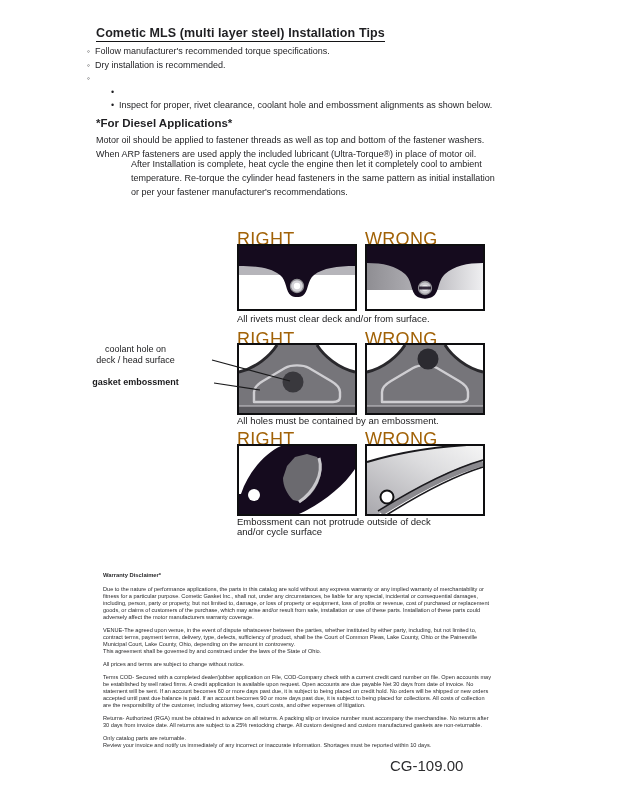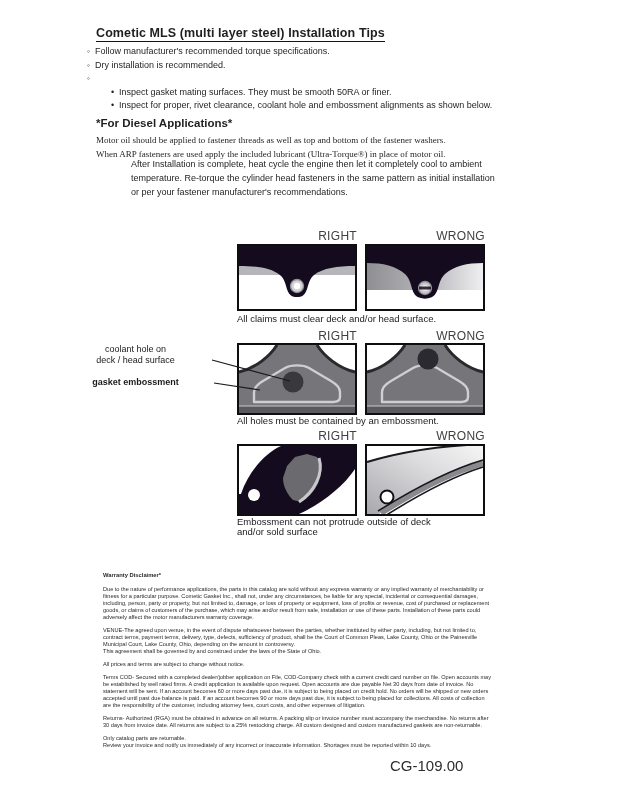--- a/index.html
+++ b/index.html
@@ -13,21 +13,21 @@
     left:96px; top:26px; font-size:12.5px; font-weight:bold; letter-spacing:0.1px;
     border-bottom:1.6px solid #141416; padding-bottom:1px; white-space:nowrap;
   }
   .bullets { left:87px; top:45px; font-size:9px; line-height:13.6px; }
   .brow { display:flex; align-items:baseline; }
   .brow .mk { width:8px; font-size:8.5px; flex:none; }
   .brow.sub { margin-left:24px; }
   .brow.sub .mk { font-size:9px; }
   .diesel-h { left:96px; top:117px; font-size:11.5px; font-weight:bold; }
   .para { left:96px; font-size:9px; line-height:13.8px; white-space:pre-line; width:470px; }
-  .rw-label { font-size:12px; letter-spacing:0.3px; text-align:right; width:120px; color:#404040; }
+  .rw-label { font-size:18px; letter-spacing:0.3px; text-align:left; width:120px; color:#a16207; }
   .box { position:absolute; width:120px; display:block; }
   .caption { font-size:9.5px; line-height:10px; white-space:pre-line; color:#1b1b1d; }
   .figlabel { font-size:9px; line-height:10.5px; text-align:center; white-space:pre-line; color:#1b1b1d; }
   .warranty { left:103px; top:572px; width:414px; font-size:5.6px; line-height:7px; color:#2a2a2c; }
   .warranty .wh { font-weight:bold; margin-bottom:7px; font-size:5.8px; }
   .warranty p { white-space:pre-line; margin-bottom:6px; }
   .footer { left:390px; top:757px; font-size:15px; color:#2d2d2f; }
 </style>
 </head>
 <body>
@@ -43,30 +43,29 @@
     </div>
     <div class="brow">
       <span class="mk">◦</span>
       <span>Dry installation is recommended.</span>
     </div>
     <div class="brow">
       <span class="mk">◦</span>
     </div>
     <div class="brow sub">
       <span class="mk">•</span>
-      <span>Inspect gasket mating surfaces.  They must be smooth 50RA or finer.</span>
     </div>
     <div class="brow sub">
       <span class="mk">•</span>
       <span>Inspect for proper, rivet clearance, coolant hole and embossment alignments as shown below.</span>
     </div>
   </div>
 
   <div class="abs diesel-h">*For Diesel Applications*</div>
-  <div class="abs para" style="top:134px;font-family:Liberation Serif, serif;">Motor oil should be applied to fastener threads as well as top and bottom of the fastener washers.
+  <div class="abs para" style="top:134px;">Motor oil should be applied to fastener threads as well as top and bottom of the fastener washers.
 When ARP fasteners are used apply the included lubricant (Ultra-Torque®) in place of motor oil.</div>
   <div class="abs para" style="top:158px;margin-left:35px;">After Installation is complete, heat cycle the engine then let it completely cool to ambient
 temperature. Re-torque the cylinder head fasteners in the same pattern as initial installation
 or per your fastener manufacturer's recommendations.</div>
 
   <div class="abs rw-label" style="left:237px; top:229px;">RIGHT</div>
   <div class="abs rw-label" style="left:365px; top:229px;">WRONG</div>
 
   <svg class="box" style="left:237px; top:244px;" viewBox="0 0 120 67">
     <rect x="0" y="0" width="120" height="67" fill="#ffffff"></rect>
@@ -89,21 +88,21 @@
     <rect x="0" y="0" width="120" height="67" fill="#ffffff"></rect>
     <rect x="2" y="19" width="116" height="27" fill="url(#gdeck1)"></rect>
     <rect x="2" y="46" width="116" height="19" fill="#ffffff"></rect>
     <path d="M2,2 H118 V19 C102,19 89,22 80,30 C72,37 75,50 66,53.5 C62,55 58,55 54,53.5 C45,50 48,37 40,30 C31,22 18,19 2,19 Z" fill="#150b1e"></path>
     <circle cx="60" cy="44" r="6.5" fill="#c9c8cd" stroke="#8f8e93" stroke-width="1.3"></circle>
     <circle cx="60" cy="44" r="3.2" fill="#e8e8ea"></circle>
     <path d="M54,44 h12" stroke="#150b1e" stroke-width="3" opacity="0.85"></path>
     <rect x="1" y="1" width="118" height="65" fill="none" stroke="#0e0e10" stroke-width="2"></rect>
   </svg>
 
-  <div class="abs caption" style="left:237px; top:314px;">All claims must clear deck and/or head surface.</div>
+  <div class="abs caption" style="left:237px; top:314px;">All rivets must clear deck and/or from surface.</div>
 
   <div class="abs rw-label" style="left:237px; top:329px;">RIGHT</div>
   <div class="abs rw-label" style="left:365px; top:329px;">WRONG</div>
 
   <div class="abs figlabel" style="left:60px; top:344px; width:151px;">coolant hole on
 deck / head surface</div>
   <div class="abs figlabel" style="left:60px; top:377px; width:151px;font-weight:bold;">gasket embossment</div>
 
   <svg class="box" style="left:237px; top:343px; height:72px;" viewBox="0 0 120 72">
     <rect x="0" y="0" width="120" height="72" fill="#76757a"></rect>
@@ -163,21 +162,21 @@
     <path d="M2,18 C35,8 70,2 118,0 L118,18 C80,28 40,52 14,70 L2,70 Z" fill="url(#gband3)"></path>
     <path d="M2,18 C35,8 70,2 118,0" stroke="#1a191d" stroke-width="2" fill="none"></path>
     <path d="M16,69 C44,51 82,29 118,19" stroke="#8a898e" stroke-width="6" fill="none"></path>
     <path d="M13,67 C42,49 80,27 118,16" stroke="#1a191d" stroke-width="1.6" fill="none"></path>
     <path d="M20,72 C50,53 86,33 118,23" stroke="#1a191d" stroke-width="1.6" fill="none"></path>
     <circle cx="22" cy="53" r="6.5" fill="#ffffff" stroke="#111113" stroke-width="2"></circle>
     <rect x="1" y="1" width="118" height="70" fill="none" stroke="#0e0e10" stroke-width="2"></rect>
   </svg>
 
   <div class="abs caption" style="left:237px; top:517px;">Embossment can not protrude outside of deck
-and/or sold surface</div>
+and/or cycle surface</div>
 
   <div class="abs warranty">
     <div class="wh">Warranty Disclaimer*</div>
     <p>Due to the nature of performance applications, the parts in this catalog are sold without any express warranty or any implied warranty of merchantability or
 fitness for a particular purpose.  Cometic Gasket Inc., shall not, under any circumstances, be liable for any special, incidental or consequential damages,
 including, person, party or property, but not limited to, damage, or loss of property or equipment, loss of profits or revenue, cost of purchased or replacement
 goods, or claims of customers of the purchase, which may arise and/or result from sale, installation or use of these parts.  Installation of these parts could
 adversely affect the motor manufacturers warranty coverage.</p>
     <p>VENUE-The agreed upon venue, in the event of dispute whatsoever between the parties, whether instituted by either party, including, but not limited to,
 contract terms, payment terms, delivery, type, defects, sufficiency of product, shall be the Court of Common Pleas, Lake County, Ohio or the Painesville

